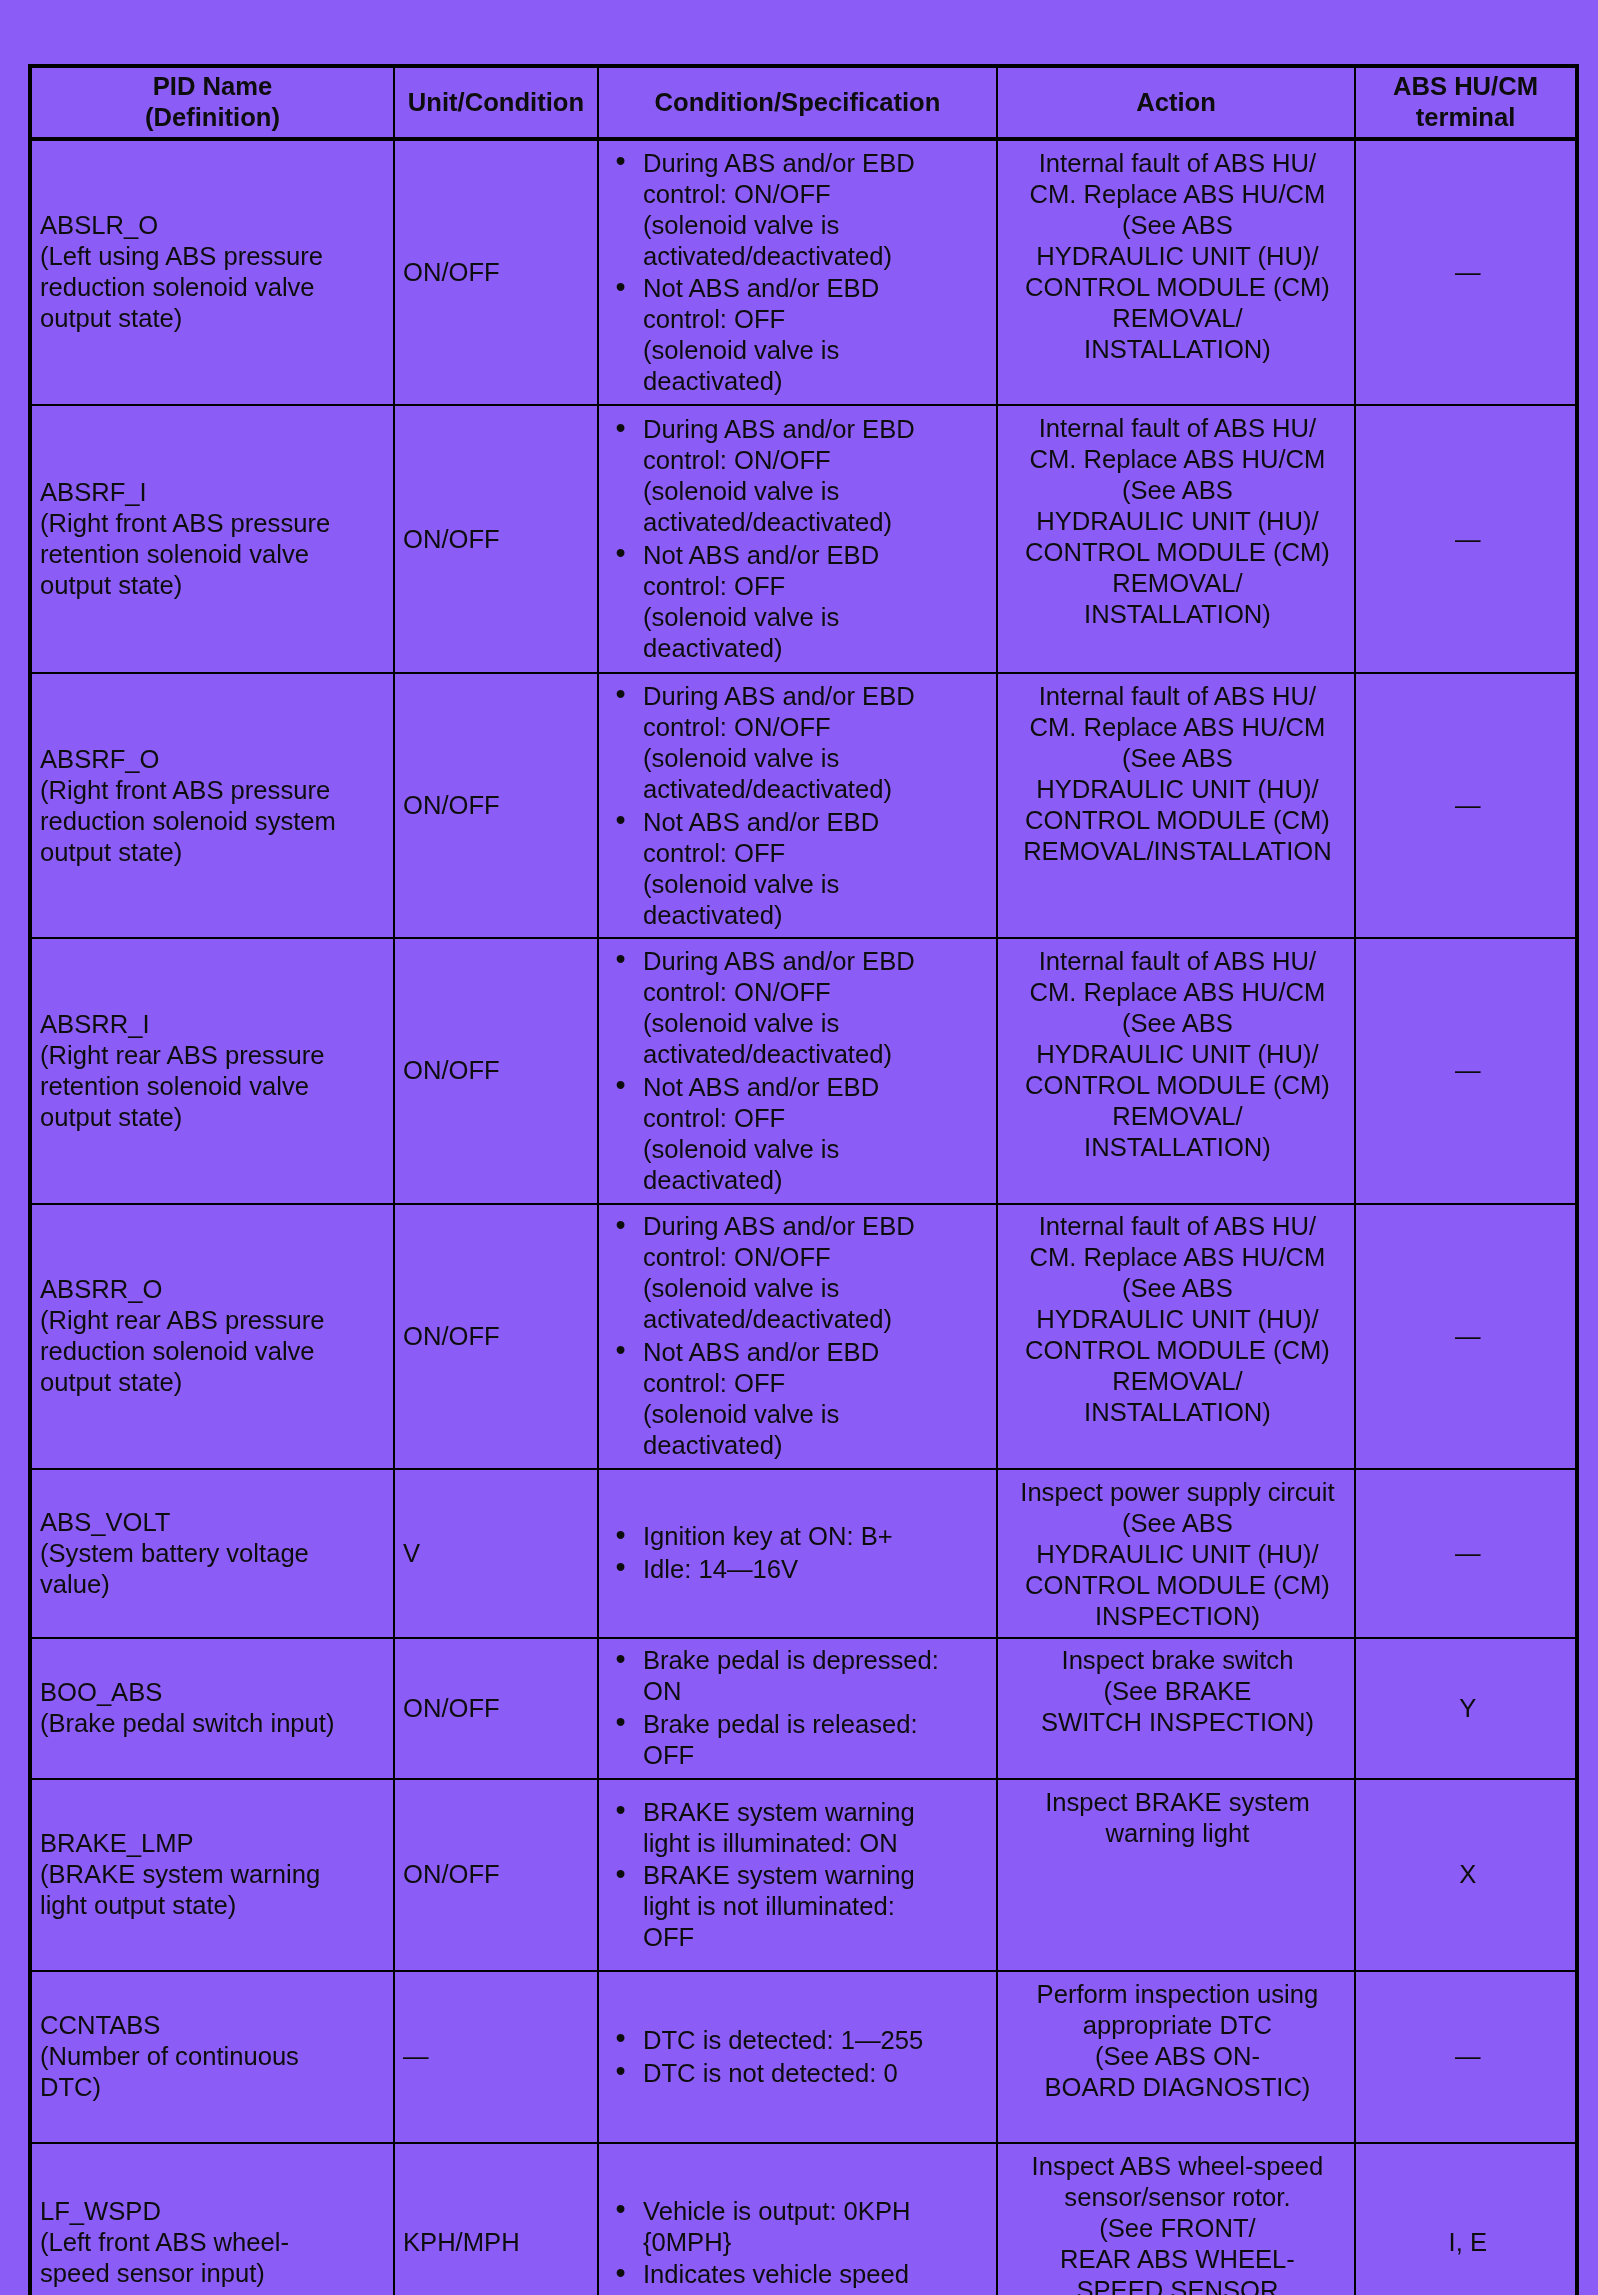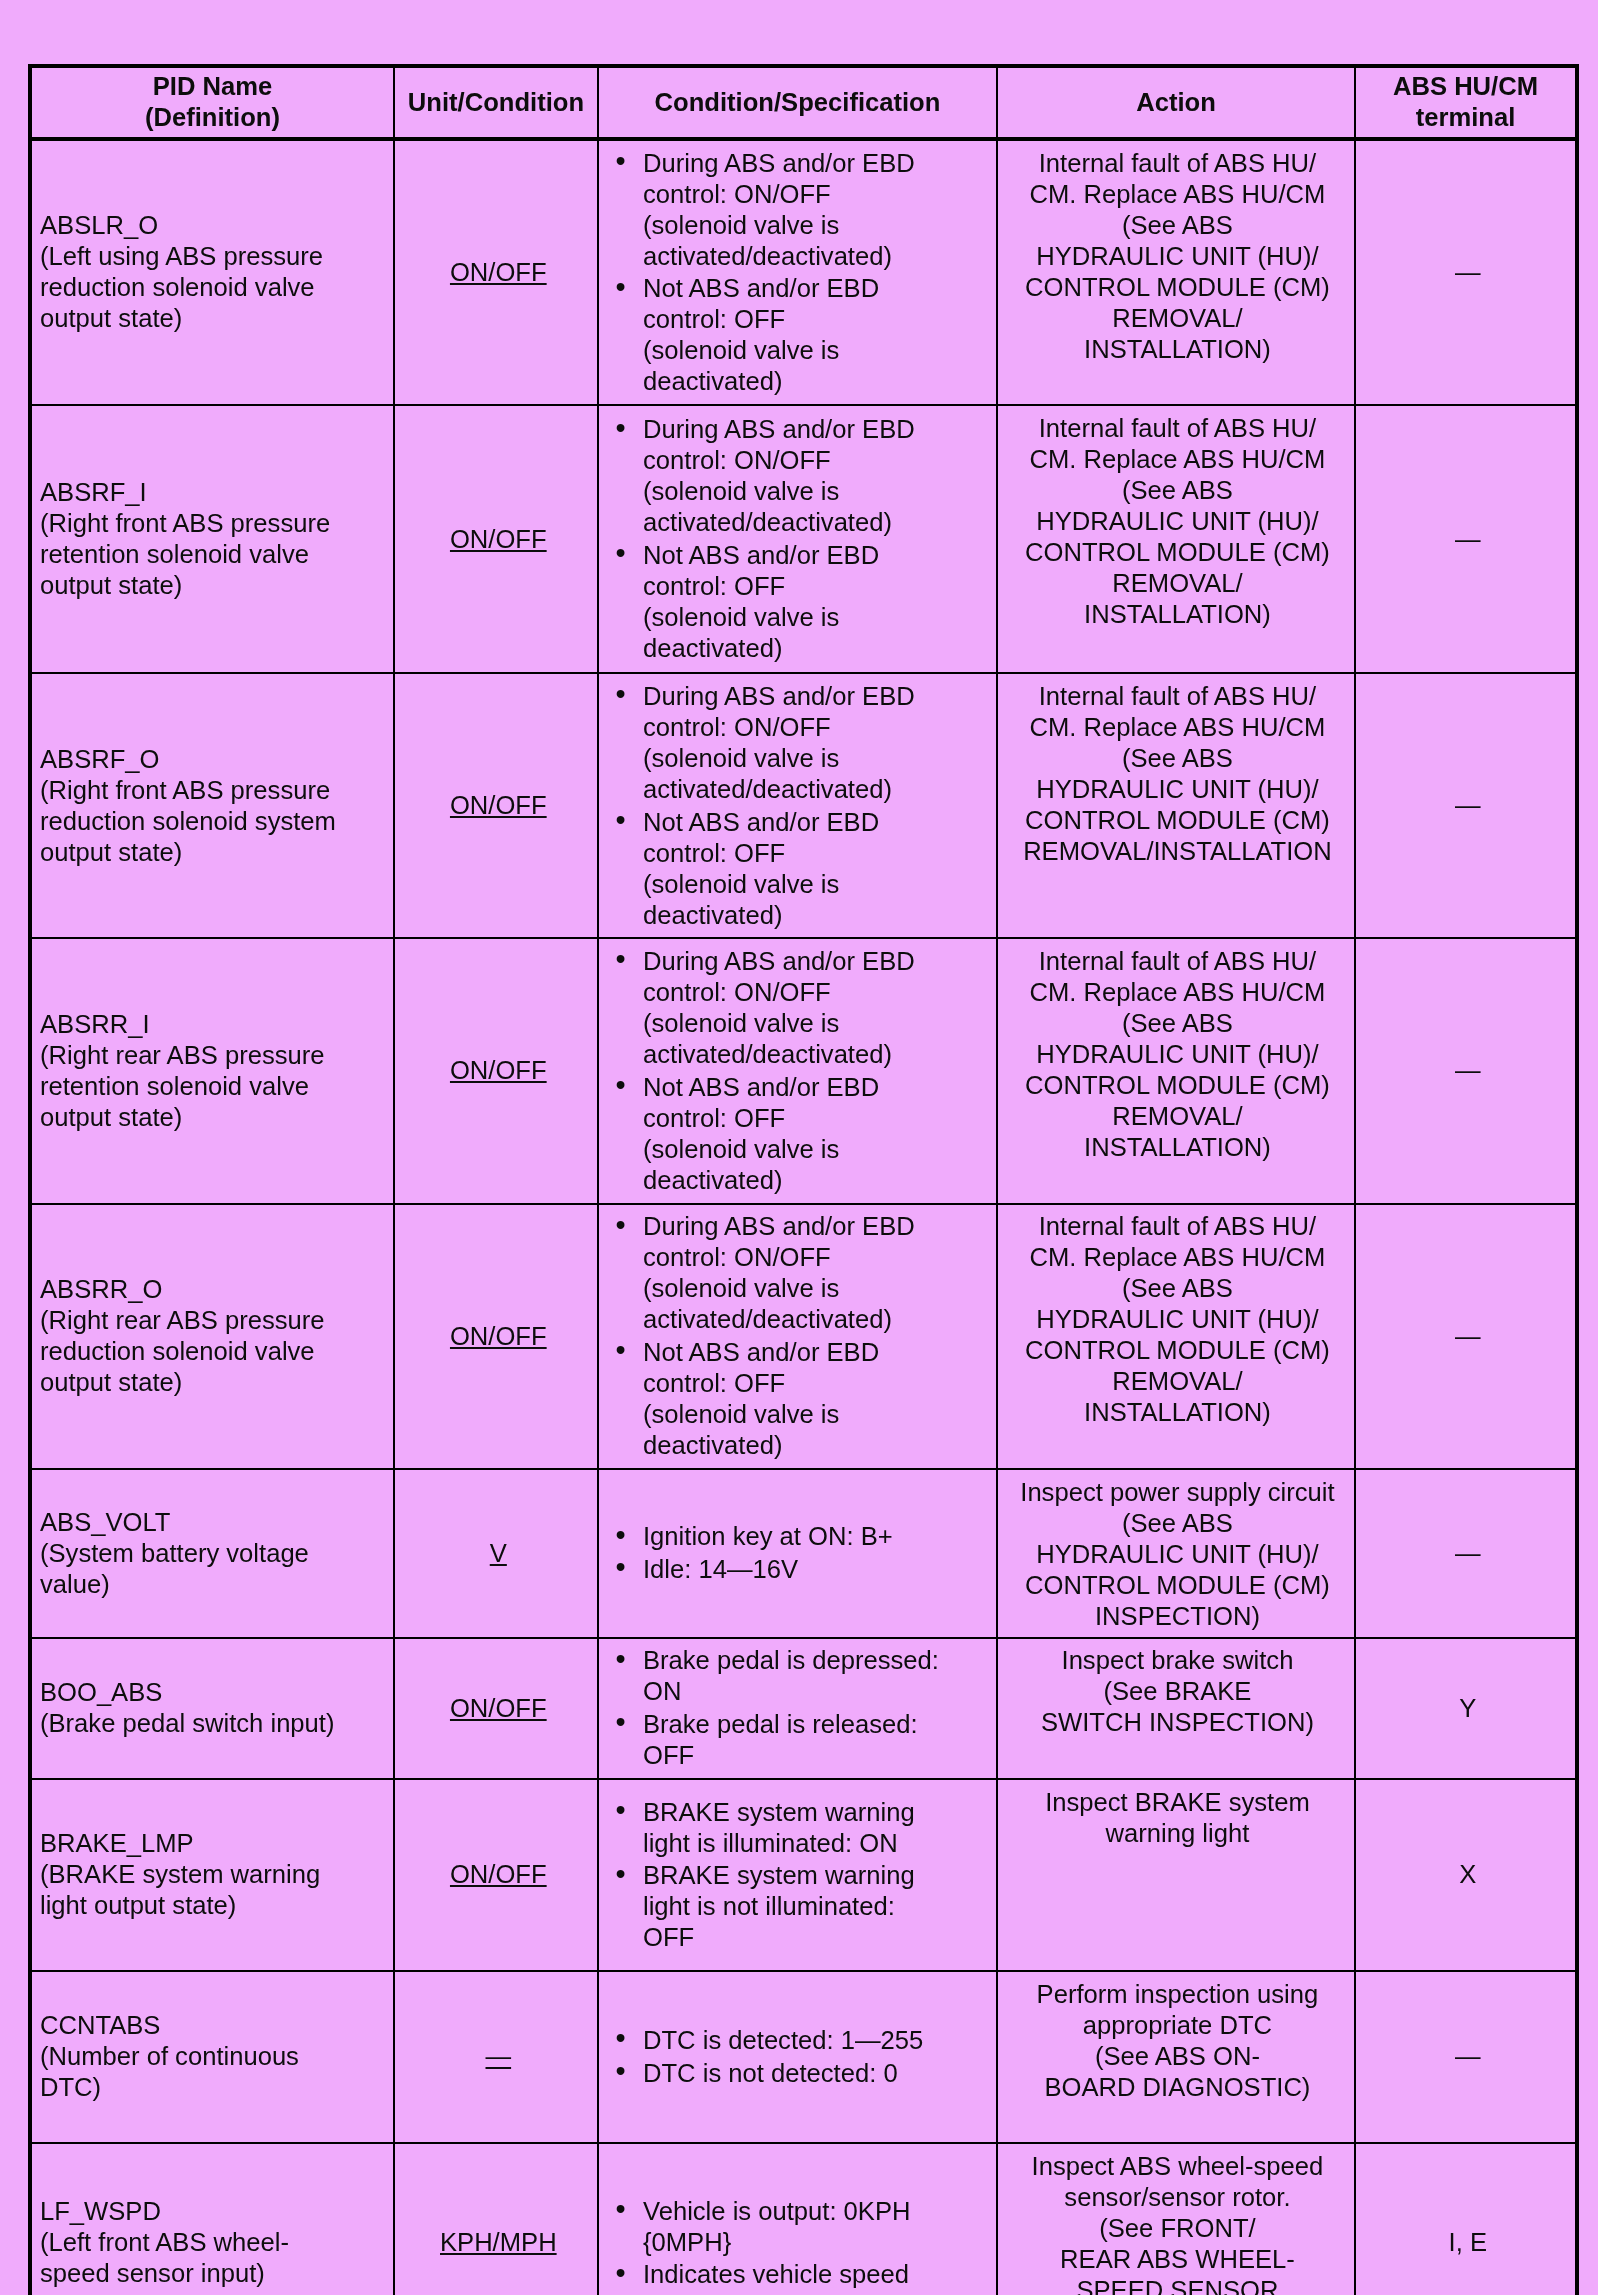--- a/index.html
+++ b/index.html
@@ -10,21 +10,21 @@
   }
   body {
     font-family: "Liberation Sans", sans-serif;
     color: #0d0d0d;
     -webkit-font-smoothing: none;
   }
   .page {
     width: 1598px;
     height: 2295px;
     position: relative;
-    background: #f0abfc;
+    background: #8b5cf6;
     overflow: hidden;
   }
   table.pid-table {
     border-collapse: collapse;
     table-layout: fixed;
     margin: 64px 0 0 28px;
     width: 1547px;
   }
   table.pid-table td, table.pid-table th {
     border: 2.6px solid #000000;
@@ -45,23 +45,22 @@
     padding: 3.4px 5.1px;
   }
   .multiline { white-space: pre-line; }
   td.pid-cell {
     vertical-align: middle;
     text-align: left;
     padding: 5.1px 6.8px 5.1px 10.2px;
   }
   td.unit-cell {
     vertical-align: middle;
-    text-align: center;
+    text-align: left;
     padding: 3.4px;
-    text-decoration: underline;
   }
   td.cond-cell {
     vertical-align: middle;
     text-align: left;
     padding: 5.1px 3.4px 5.1px 19px;
   }
   td.action-cell {
     vertical-align: top;
     text-align: center;
     padding: 6.8px 5.1px 5.1px 12px;

